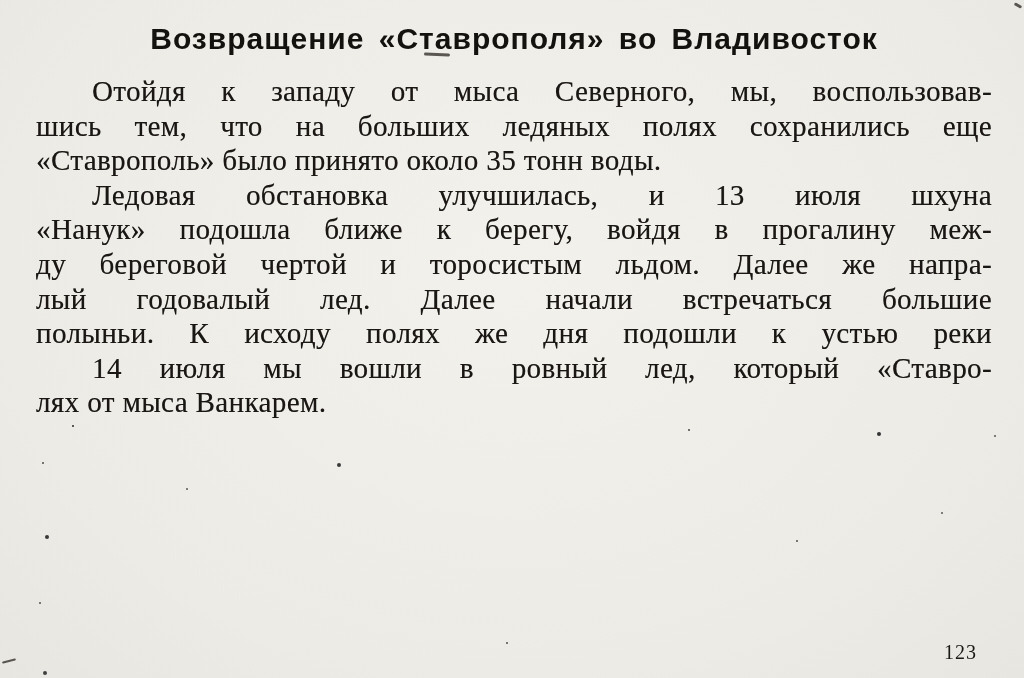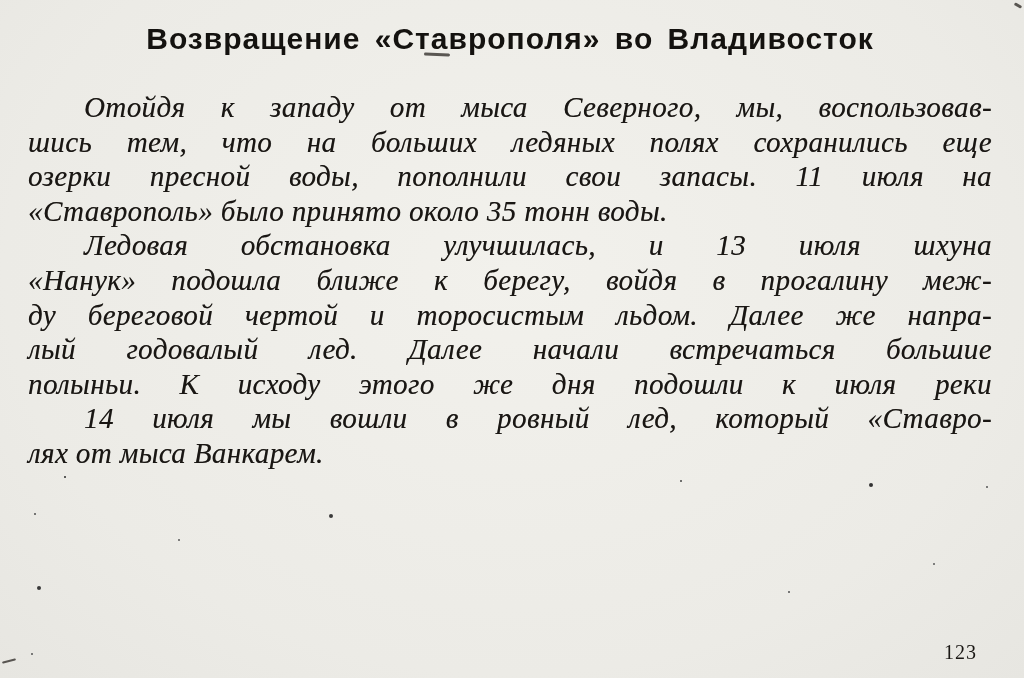--- a/index.html
+++ b/index.html
@@ -6,43 +6,42 @@
   body {
     width: 1024px; height: 678px;
     background: #edece7;
     overflow: hidden;
     position: relative;
     font-family: "Liberation Serif", serif;
     color: #191613;
   }
   .sheet {
     position: absolute; inset: 0;
-    padding: 14px 32px 0 28px;
+    padding: 14px 32px 0 36px;
     box-sizing: border-box;
     background:
       radial-gradient(ellipse at 50% 40%, #f2f1ec 0%, #ecebe6 70%, #e7e6e1 100%);
   }
   .title {
     font-family: "Liberation Sans", sans-serif;
     font-weight: 700;
     font-size: 30px;
     letter-spacing: 1px;
     word-spacing: 5px;
     text-align: center;
     margin: 8px 0 0 0;
     color: #14120f;
     transform: scaleY(0.96);
   }
   .body-text {
-    margin-top: 34px;
+    margin-top: 18px;
     font-size: 29px;
     line-height: 34.6px;
     letter-spacing: 0.4px;
     text-shadow: 0.25px 0 0 rgba(20,18,15,0.55);
-    font-style: italic;
   }
   .para { margin: 0; }
   .line {
     text-align: justify;
     text-align-last: justify;
     height: 34.6px;
     white-space: nowrap;
   }
   .line.first { text-indent: 56px; }
   .line.last { text-align: right; text-align-last: left; }
@@ -87,30 +86,29 @@
 
 <div class="sheet">
 
   <h1 class="title">Возвращение «Ставрополя» во Владивосток</h1>
 
   <div class="body-text">
 
     <div class="para">
       <div class="line first">Отойдя к западу от мыса Северного, мы, воспользовав-</div>
       <div class="line">шись тем, что на больших ледяных полях сохранились еще</div>
-      <div class="line">озерки пресной воды, пополнили свои запасы. 11 июля на</div>
       <div class="line last">«Ставрополь» было принято около 35 тонн воды.</div>
     </div>
 
     <div class="para">
       <div class="line first">Ледовая обстановка улучшилась, и 13 июля шхуна</div>
       <div class="line">«Нанук» подошла ближе к берегу, войдя в прогалину меж-</div>
       <div class="line">ду береговой чертой и торосистым льдом. Далее же напра-</div>
       <div class="line">лый годовалый лед. Далее начали встречаться большие</div>
-      <div class="line">полыньи. К исходу этого же дня подошли к июля реки</div>
+      <div class="line">полыньи. К исходу полях же дня подошли к устью реки</div>
     </div>
 
     <div class="para">
       <div class="line first">14 июля мы вошли в ровный лед, который «Ставро-</div>
       <div class="line last">лях от мыса Ванкарем.</div>
     </div>
 
   </div>
 
   <div class="page-number">123</div>

